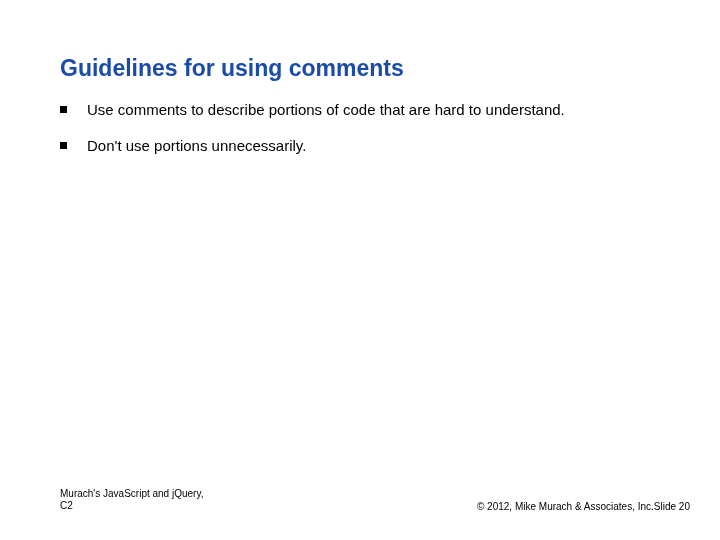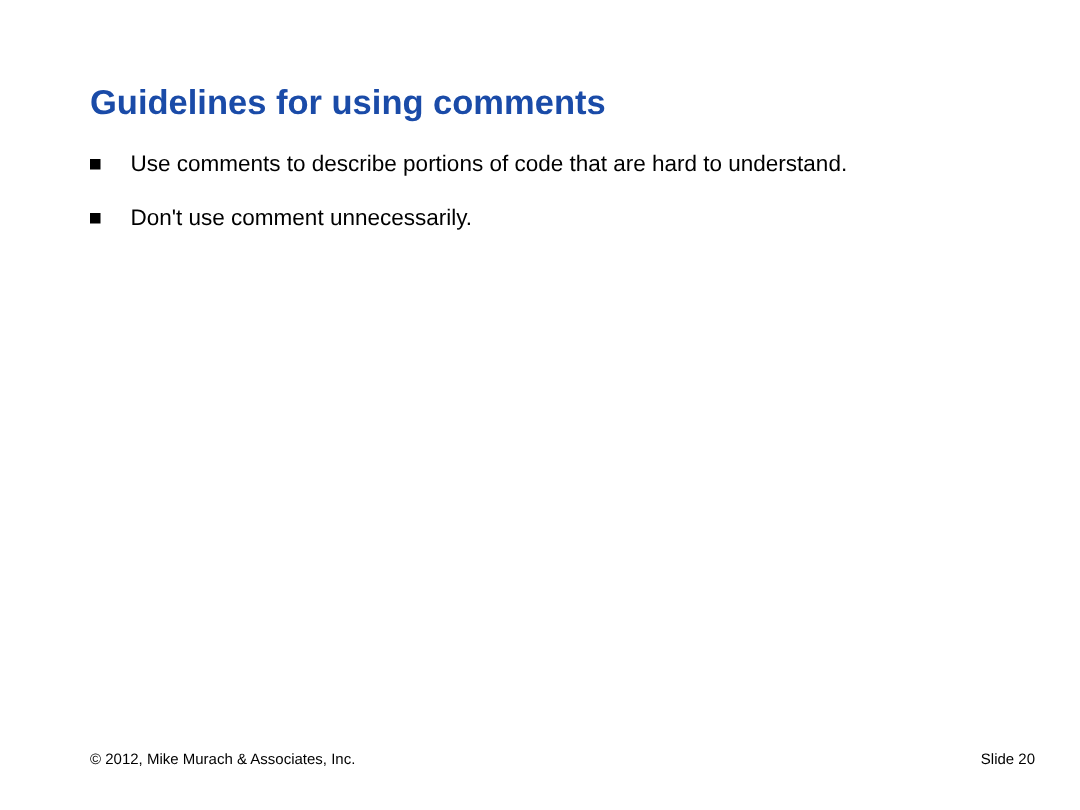--- a/index.html
+++ b/index.html
@@ -59,42 +59,43 @@
       align-items: flex-end;
       justify-content: space-between;
       font-size: 10px;
       color: #000;
     }
     .footer-left {
       max-width: 150px;
       line-height: 1.2;
     }
     .footer-center {
-      text-align: left;
+      text-align: right;
       flex: 1;
       margin-top: 44px;
     }
     .footer-right {
       text-align: left;
     }
   </style>
 </head>
 <body>
 
 <div class="slide">
   <h1 class="title">Guidelines for using comments</h1>
 
   <ul class="bullet-list">
     <li class="bullet-item">
       <span class="bullet-marker"></span>
       <span class="bullet-text">Use comments to describe portions of code that are hard to understand.</span>
     </li>
     <li class="bullet-item">
       <span class="bullet-marker"></span>
-      <span class="bullet-text">Don't use comment unnecessarily.</span>
+      <span class="bullet-text">Don't use portions unnecessarily.</span>
     </li>
   </ul>
 
   <div class="footer">
+    <div class="footer-left">Murach's JavaScript and jQuery, C2</div>
     <div class="footer-center">© 2012, Mike Murach &amp; Associates, Inc.</div>
     <div class="footer-right">Slide 20</div>
   </div>
 </div>
 
 </body></html>

